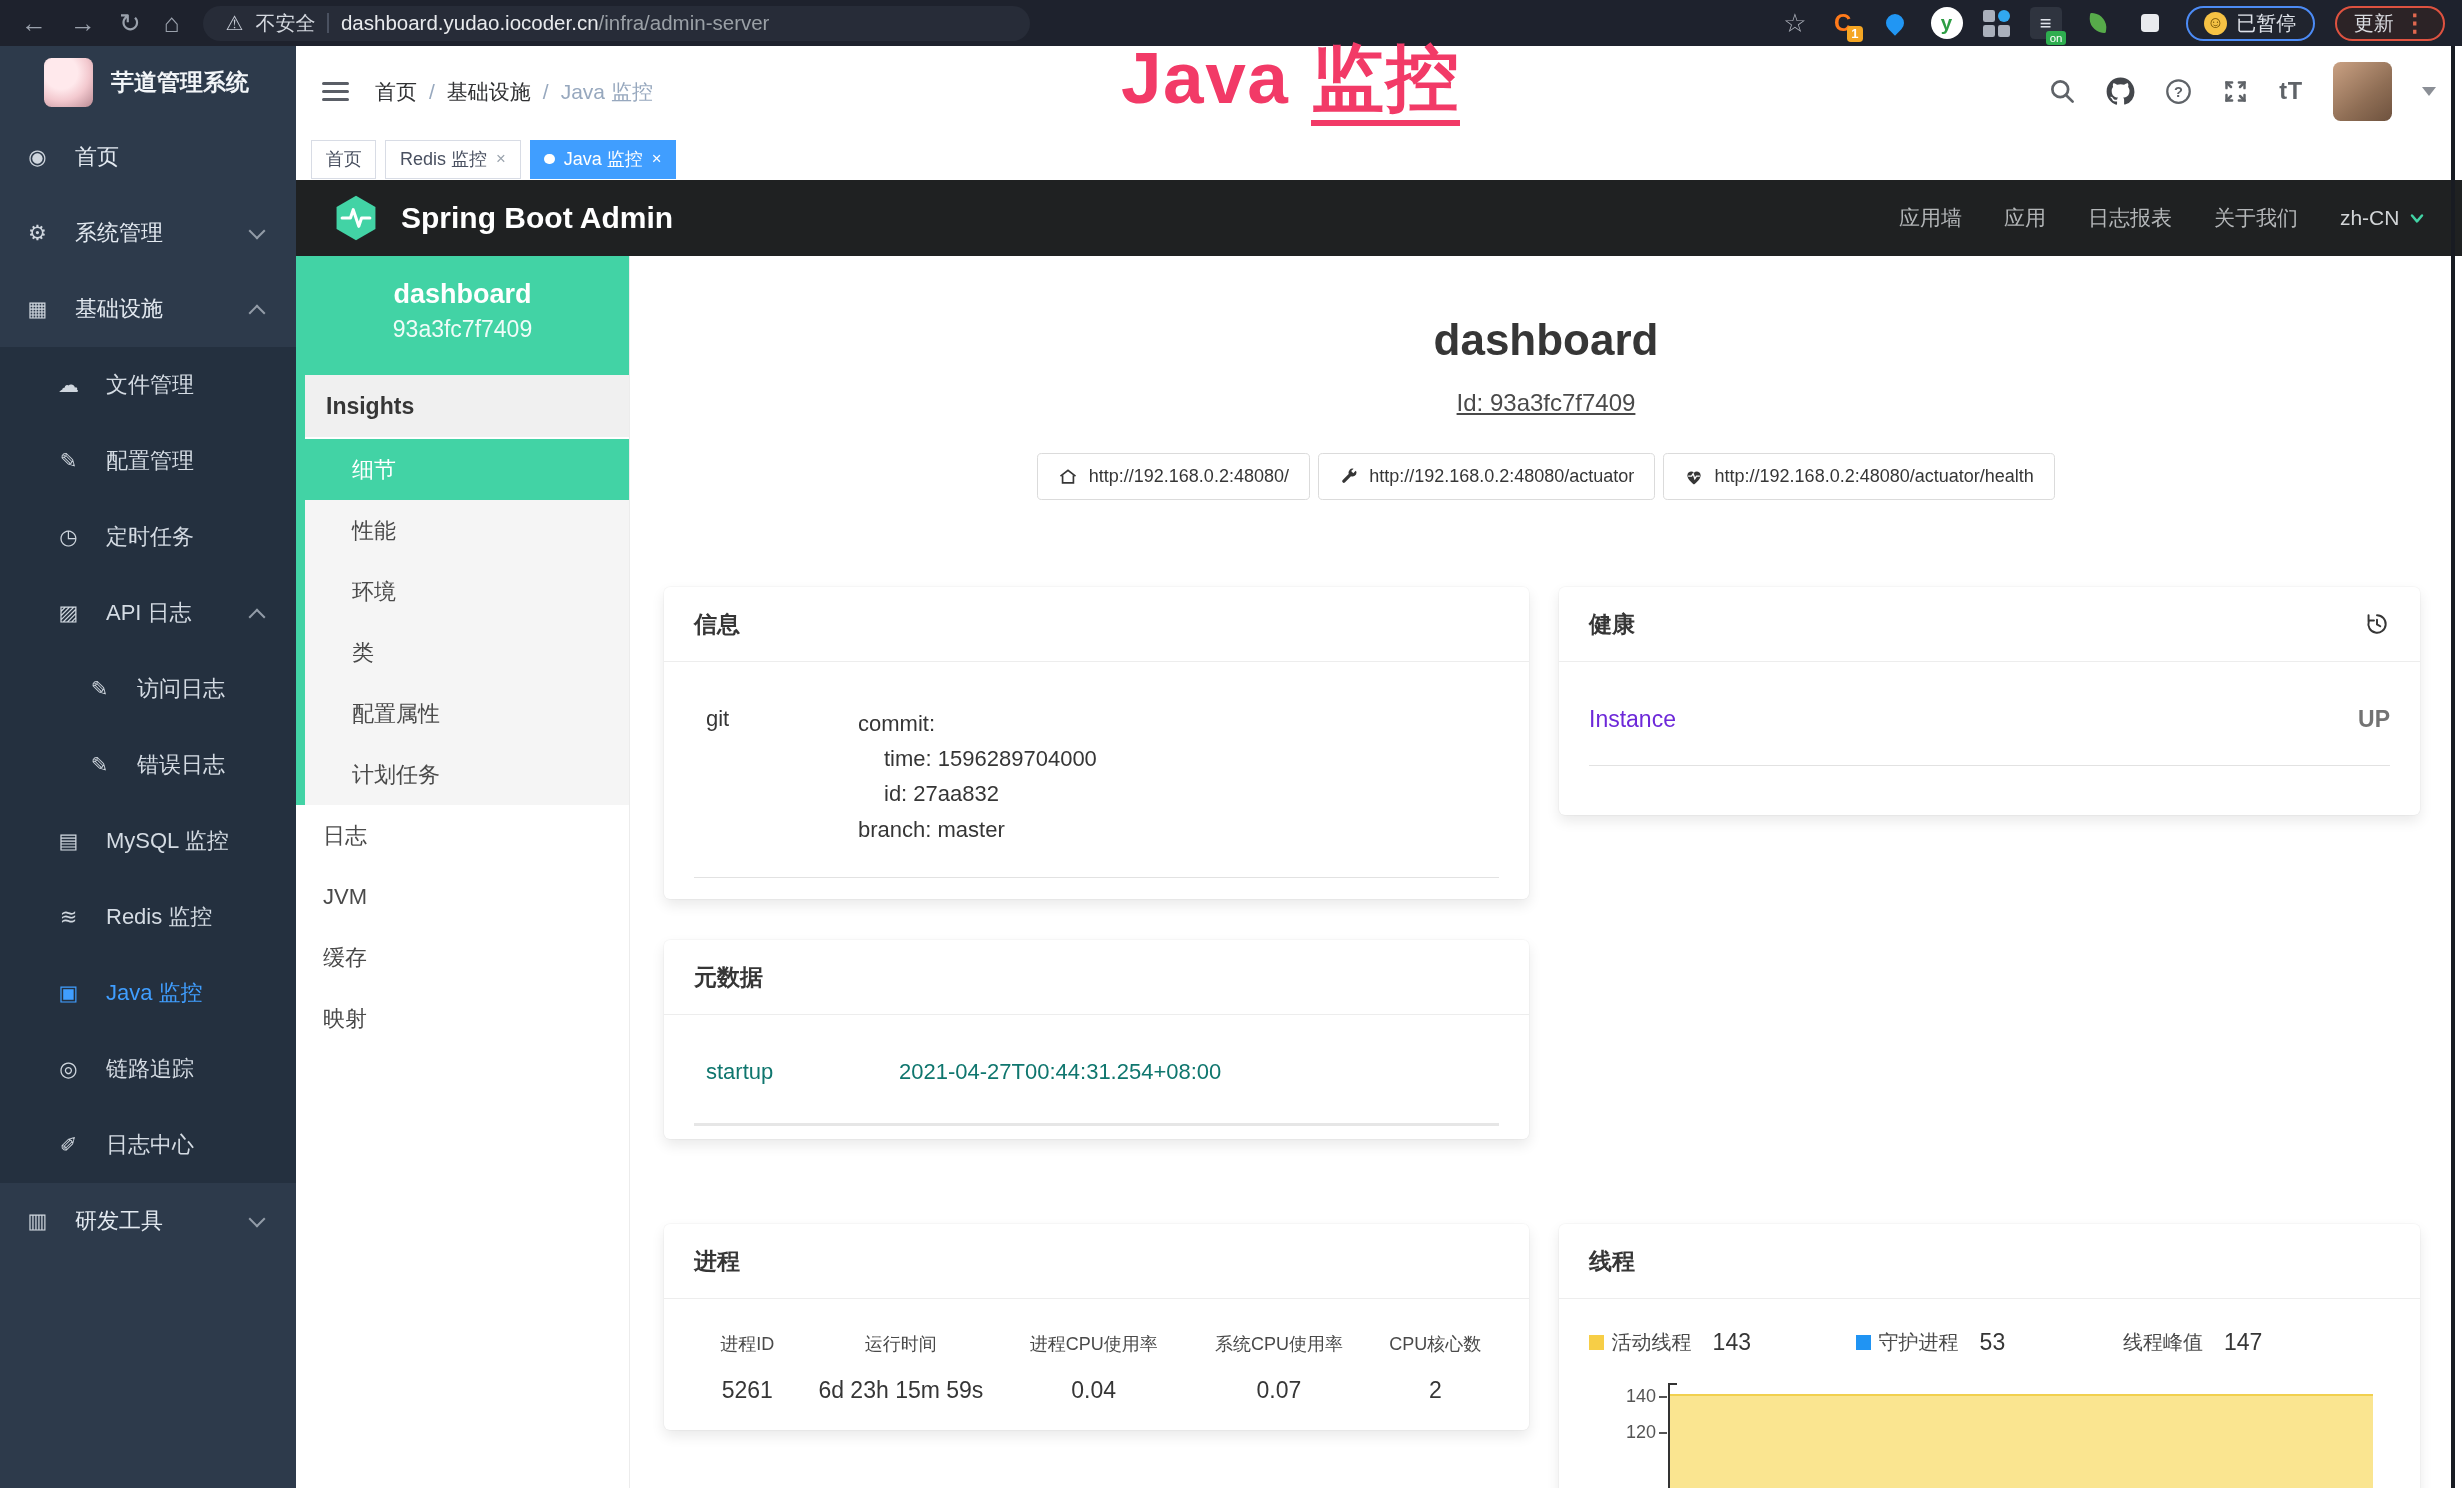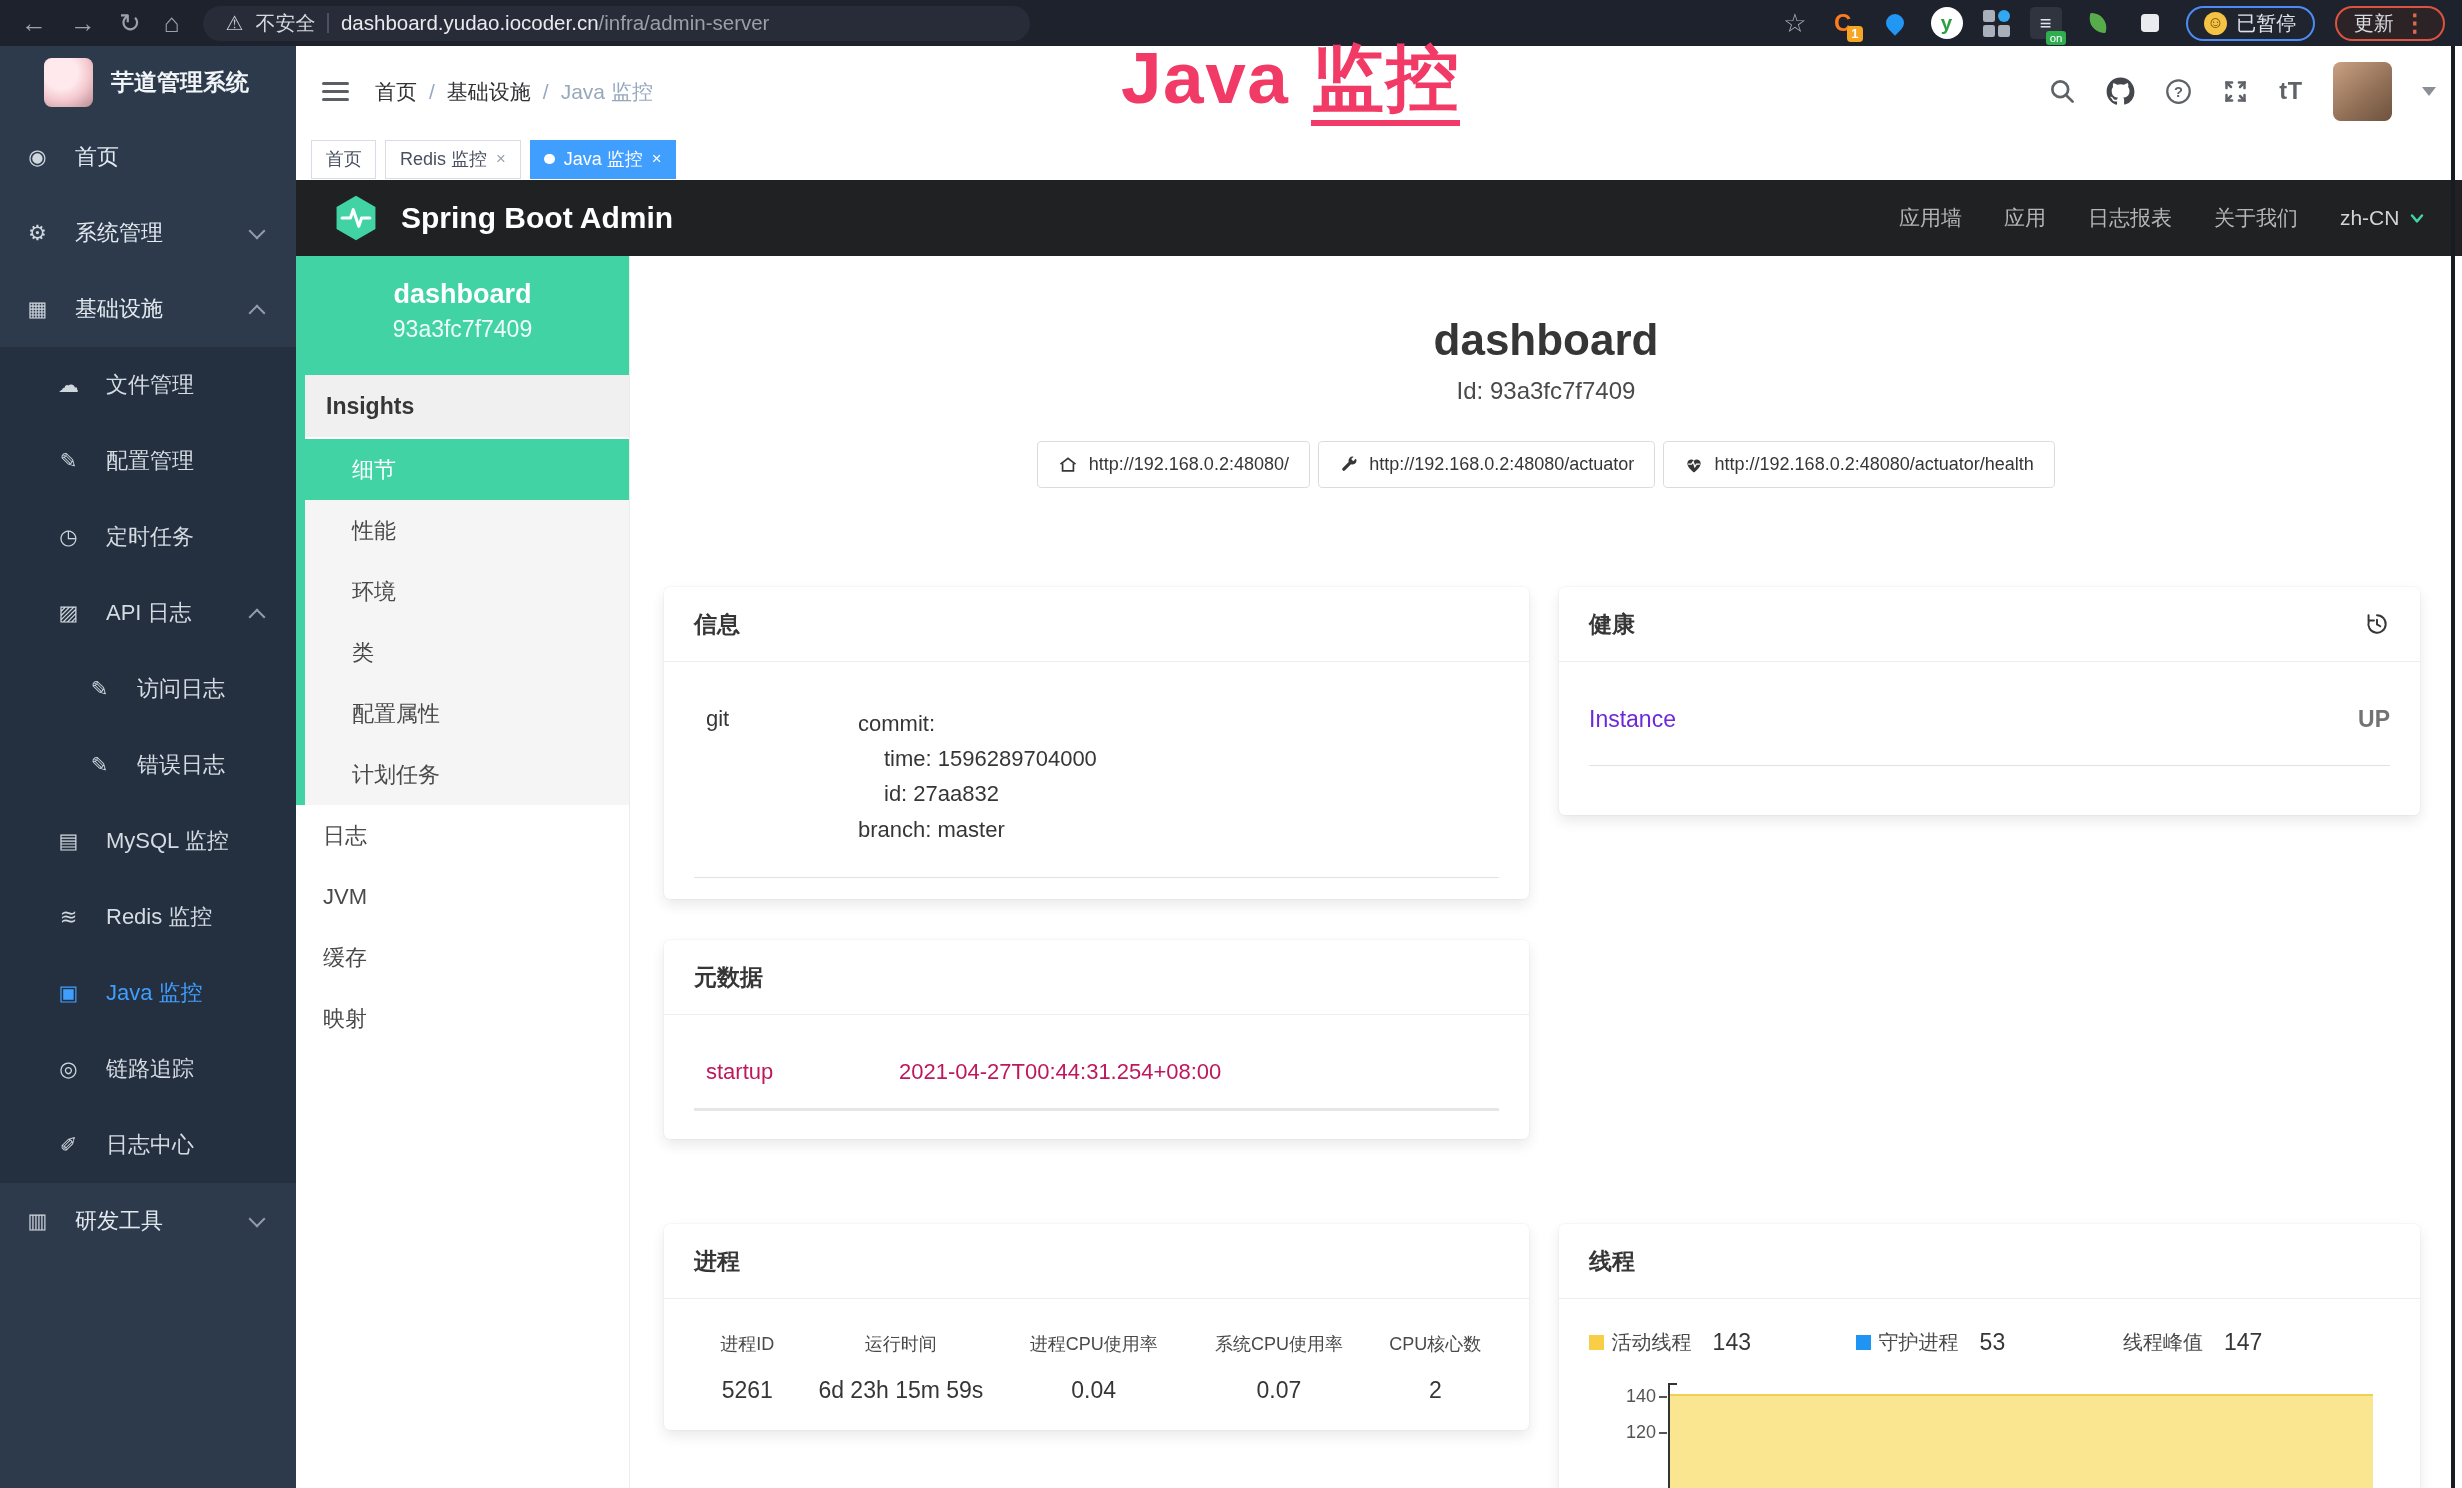--- a/index.html
+++ b/index.html
@@ -95,21 +95,21 @@
   .ssid{font-size:23px;margin-top:6px;color:rgba(255,255,255,.92);}
   .insights{border-left:9px solid #42d3a5;}
   .instrow{height:62px;background:#f0f0f0;display:flex;align-items:center;padding-left:21px;
            font-size:23px;font-weight:bold;color:#363636;border-bottom:2.3px solid #fff;}
   .insitem{height:61px;background:#f5f5f5;display:flex;align-items:center;padding-left:47px;
            font-size:22px;color:#4a4a4a;}
   .insitem.activeIns{background:#42d3a5;color:#fff;}
   .rootitem{height:61px;display:flex;align-items:center;padding-left:27px;font-size:22px;color:#4a4a4a;}
   .sbamain{flex:1;position:relative;background:#fff;overflow:hidden;}
   .mtitle{text-align:center;margin-top:59px;font-size:44px;font-weight:bold;color:#363636;}
-  .msub{text-align:center;margin-top:12px;font-size:24px;color:#4a4a4a;}
+  .msub{text-align:center;margin-top:24px;font-size:24px;color:#4a4a4a;text-decoration:underline;}
   .endpoints{display:flex;justify-content:center;gap:7.6px;margin-top:36px;}
   .ep{height:47px;display:flex;align-items:center;gap:10.6px;padding:8px 20px;border:1.5px solid #dbdbdb;
       border-radius:4.6px;font-size:18px;color:#363636;background:#fff;box-sizing:border-box;}
   
   .card{position:absolute;background:#fff;border-radius:6px;
         box-shadow:0 6px 13.7px rgba(10,10,10,.09),0 0 0 0.8px rgba(10,10,10,.03);}
   .card-info{left:34px;top:331px;width:865px;height:312px;}
   .card-health{left:929px;top:331px;width:861px;height:228px;}
   .card-meta{left:34px;top:684px;width:865px;height:199px;}
   .card-proc{left:34px;top:968px;width:865px;height:206px;}
@@ -118,22 +118,22 @@
          border-bottom:1.5px solid #ededed;font-size:23px;font-weight:bold;color:#363636;}
   .cbody{padding:0 30px;}
   .gitrow{display:flex;margin-top:44px;padding-bottom:30px;border-bottom:1.5px solid #e2e2e2;}
   .gitkey{width:152px;padding-left:12px;font-size:22px;color:#363636;}
   .gitlines{font-size:22px;color:#363636;line-height:1.6;}
   .ind{padding-left:26px;}
   .hrow{display:flex;justify-content:space-between;margin-top:44px;padding-bottom:32px;
         border-bottom:1.5px solid #e2e2e2;font-size:23px;}
   .hlabel{font-weight:normal;color:#6d28d9;}
   .hup{font-weight:bold;color:#737373;}
-  .mrow{display:flex;margin-top:44px;padding-bottom:23px;border-bottom:3px solid #e6e6e6;
-        font-size:22px;color:#be185d;}
+  .mrow{display:flex;margin-top:44px;padding-bottom:38px;border-bottom:3px solid #e6e6e6;
+        font-size:22px;color:#0f766e;}
   .mkey{width:193px;padding-left:12px;}
   .ptable{display:flex;margin-top:33px;}
   .pcol{display:flex;flex-direction:column;align-items:center;gap:21px;justify-content:space-between;}
   .pc1{width:133px;}.pc2{width:250px;}.pc3{width:231px;}.pc4{width:231px;}.pc5{width:159px;}
   .phead{font-size:18px;color:#4a4a4a;}
   .pval{font-size:23px;color:#363636;}
   .legendrow{display:flex;margin-top:30px;}
   .lcol{flex:1;display:flex;flex-direction:row;align-items:center;gap:21px;}
   .lline{display:flex;align-items:center;gap:7.6px;font-size:20px;color:#4a4a4a;}
   .sq{width:15px;height:15px;flex:none;}

